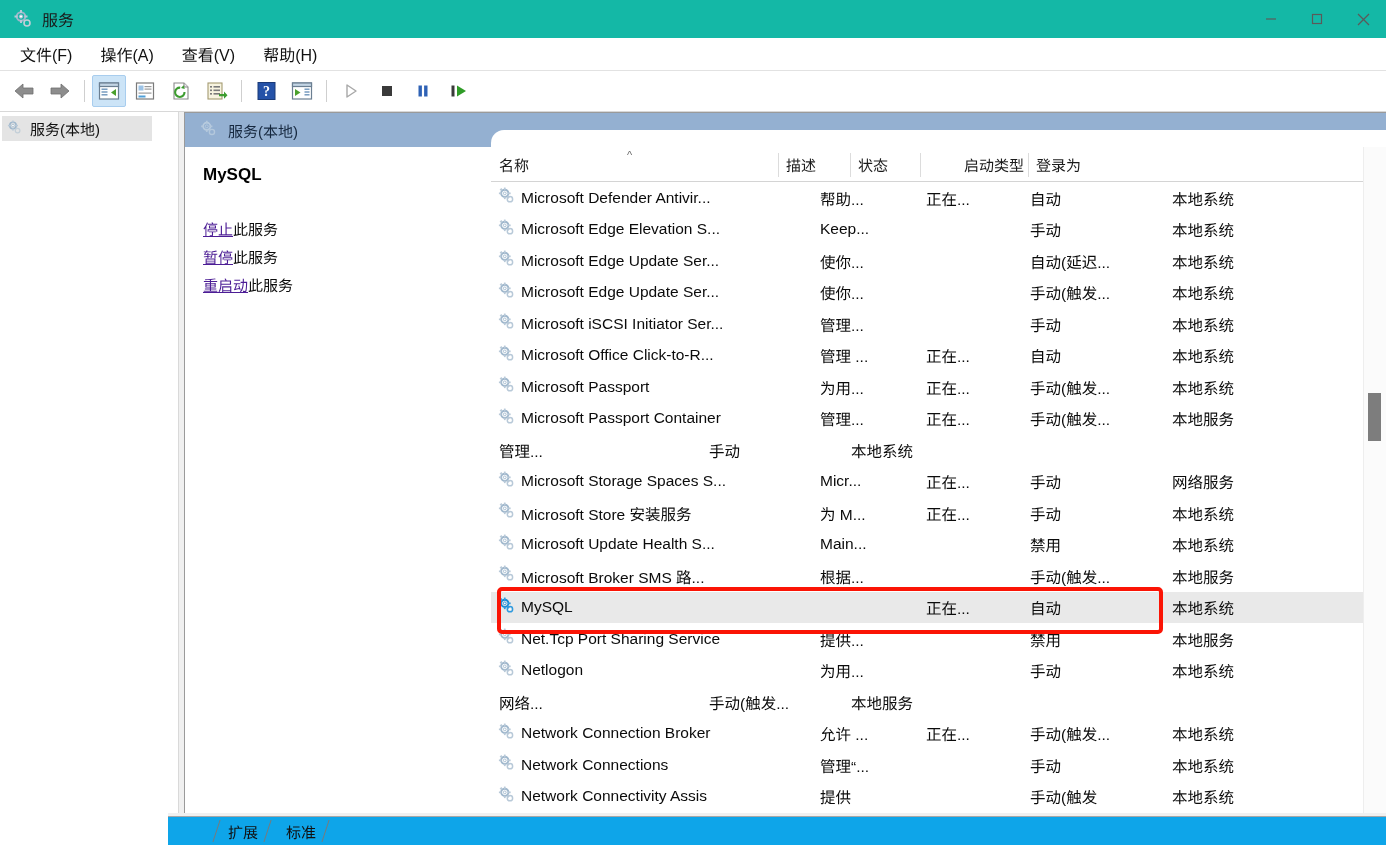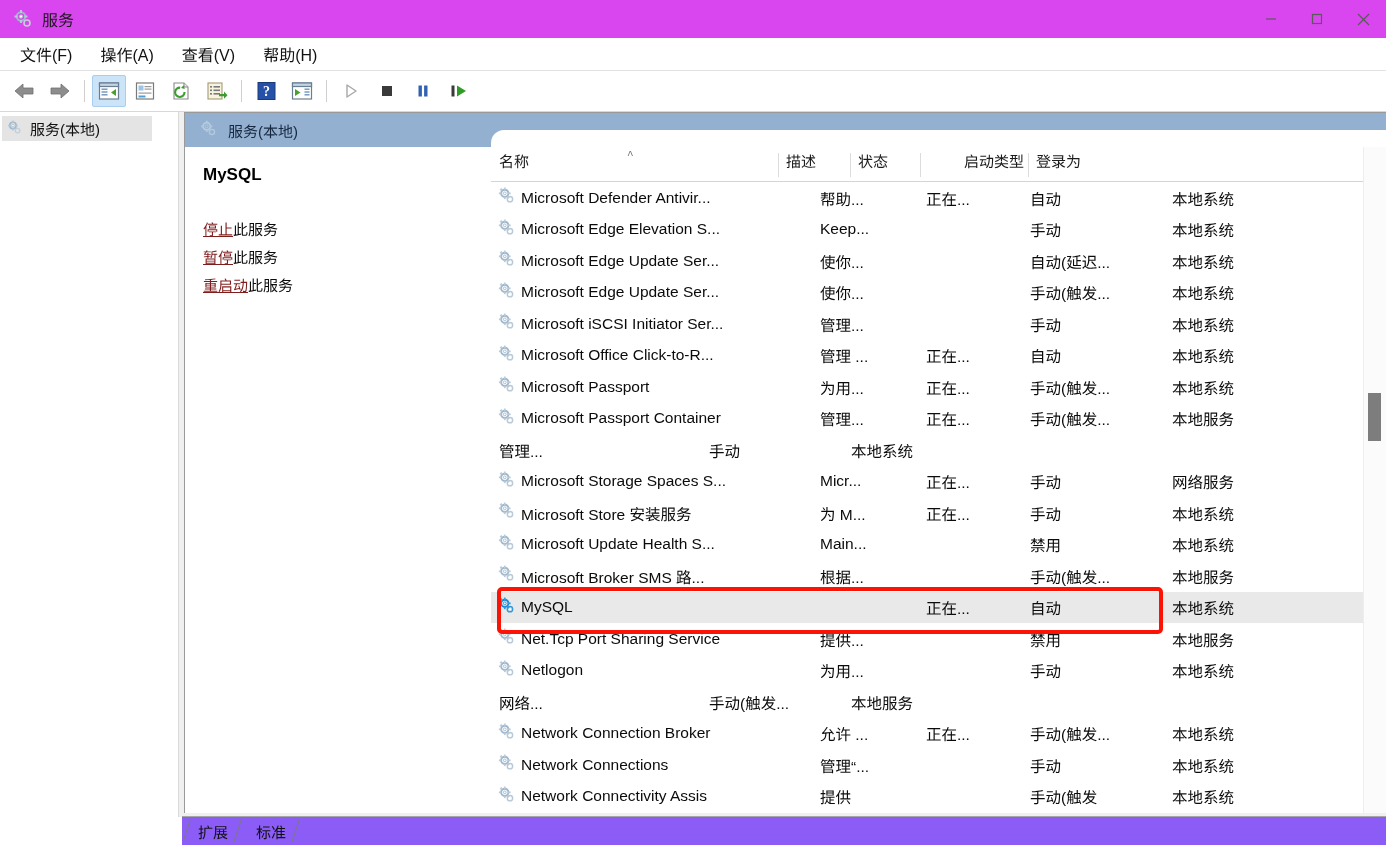--- a/index.html
+++ b/index.html
@@ -7,21 +7,21 @@
   body{
     width:1386px;height:845px;
     background:#ffffff;
     font-family:"Liberation Sans","DejaVu Sans",sans-serif;
     font-size:15px;color:#000;
     overflow:hidden;position:relative;
     -webkit-font-smoothing:antialiased;
   }
   
   .titlebar{
-    height:38px;background:#d946ef;
+    height:38px;background:#14b8a6;
     display:flex;align-items:center;
     position:relative;
   }
   .title-icon{
     width:22px;height:22px;margin-left:12px;margin-right:8px;
     flex:none;position:relative;
   }
   .title-text{font-size:16px;color:#1a1a1a;}
   .wincontrols{
     position:absolute;right:0;top:0;height:38px;display:flex;
@@ -91,36 +91,36 @@
   }
   
   .info-col{
     position:absolute;left:0;top:34px;width:306px;bottom:0;
     background:#fff;padding:18px 18px 0 18px;box-sizing:border-box;
   }
   .svc-title{font-size:17px;font-weight:bold;color:#000;margin:0 0 34px 0;}
   .svc-link{
     font-size:15px;color:#0b0b0b;margin-bottom:6px;line-height:22px;
   }
-  .svc-link .lk{color:#7f1d1d;text-decoration:underline;cursor:pointer;}
+  .svc-link .lk{color:#4c1d95;text-decoration:underline;cursor:pointer;}
   
   .list-col{
     position:absolute;left:306px;top:34px;right:0;bottom:0;
     background:#fff;overflow:hidden;
   }
   .list-inner{position:absolute;left:0;top:0;right:22px;bottom:0;overflow:hidden;}
   .col-head{
     display:flex;height:34px;align-items:flex-end;
     border-bottom:1px solid #d4d4d4;background:#fff;
     position:relative;
   }
   .ch{
     font-size:15px;color:#1b1b1b;
     padding:0 0 6px 8px;box-sizing:border-box;
-    position:relative;height:34px;display:flex;align-items:center;font-family:Liberation Mono, monospace;
+    position:relative;height:34px;display:flex;align-items:flex-end;
   }
   .ch + .ch::before{
     content:"";position:absolute;left:0;top:6px;bottom:4px;width:1px;background:#dcdcdc;
   }
   .ch.c-name{width:287px;}
   .ch.c-desc{width:72px;}
   .ch.c-state{width:70px;}
   .ch.c-start{width:108px;padding-left:44px;}
   .ch.c-logon{width:92px;}
   .sort-caret{
@@ -150,23 +150,23 @@
   .vthumb{
     position:absolute;left:4px;width:13px;top:246px;height:48px;background:#7d7d7d;
   }
   
   .annot{
     position:absolute;border:4px solid #fb1405;border-radius:5px;
     pointer-events:none;
   }
   
   .tabstrip{
-    position:absolute;left:182px;right:0;bottom:0;height:28px;
-    background:#8b5cf6;border-top:1px solid #a6a6a6;
-    display:flex;align-items:center;
+    position:absolute;left:168px;right:0;bottom:0;height:28px;
+    background:#0ea5e9;border-top:1px solid #a6a6a6;
+    display:flex;align-items:center;padding-left:44px;
   }
   .tabstrip::before{
     content:"";position:absolute;left:0;right:0;top:-4px;height:3px;background:#f0f0f0;
   }
   .tab{
     position:relative;font-size:15px;color:#111;
     padding:1px 12px 0 16px;height:26px;display:flex;align-items:center;
   }
   .tab .slash-l,.tab .slash-r{
     position:absolute;top:2px;height:22px;width:1px;background:#7a7a7a;

